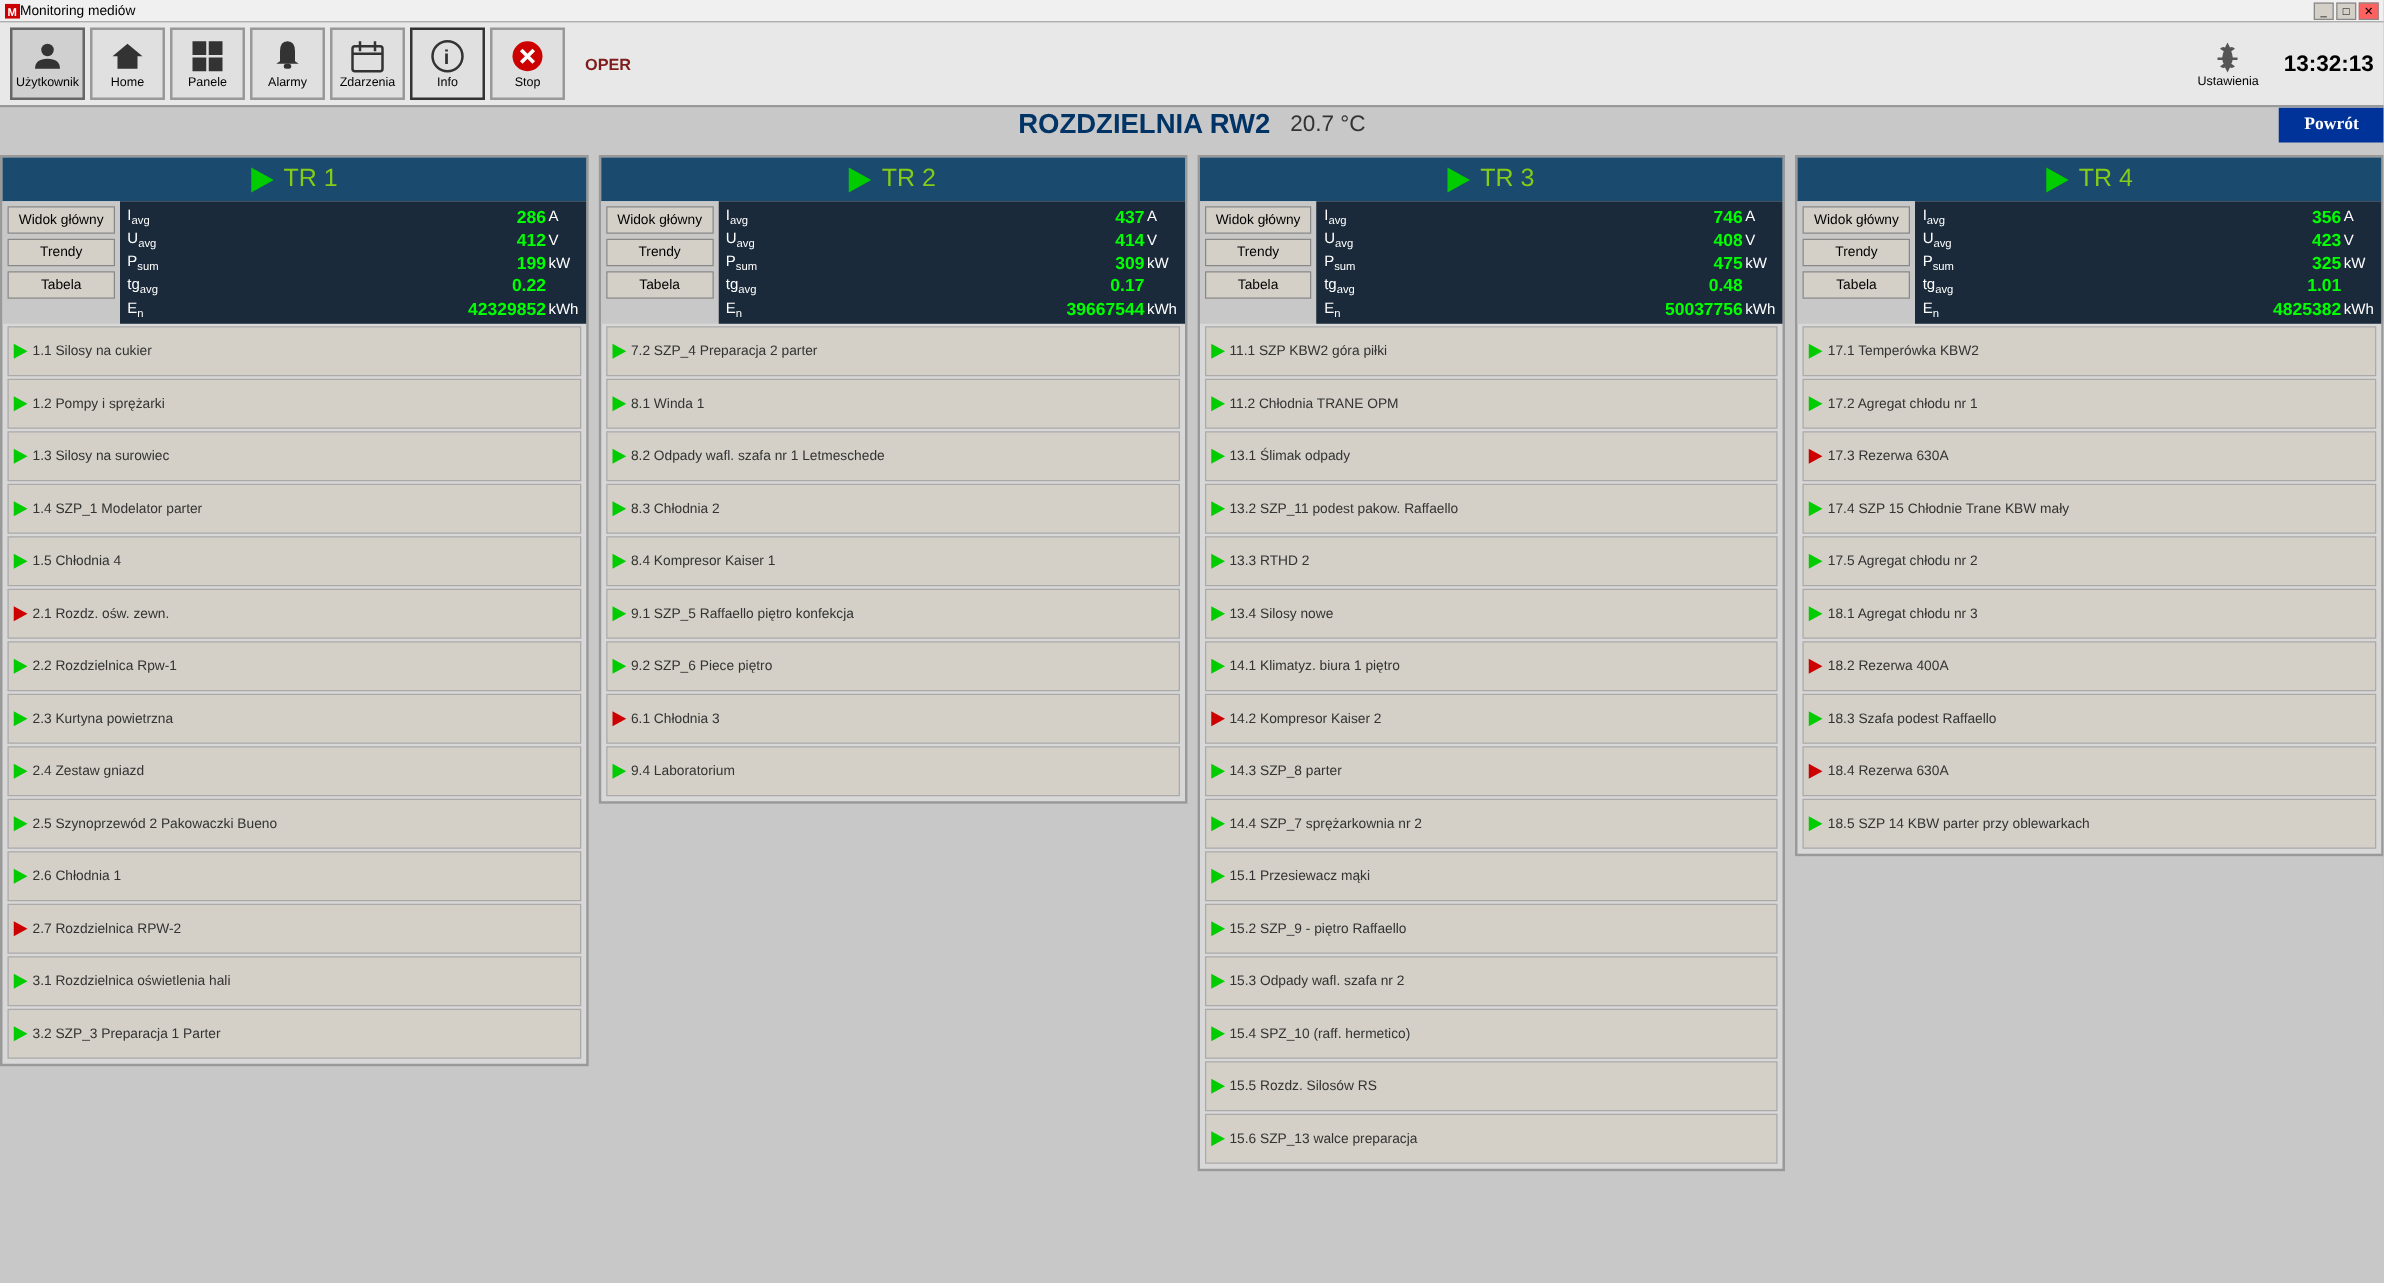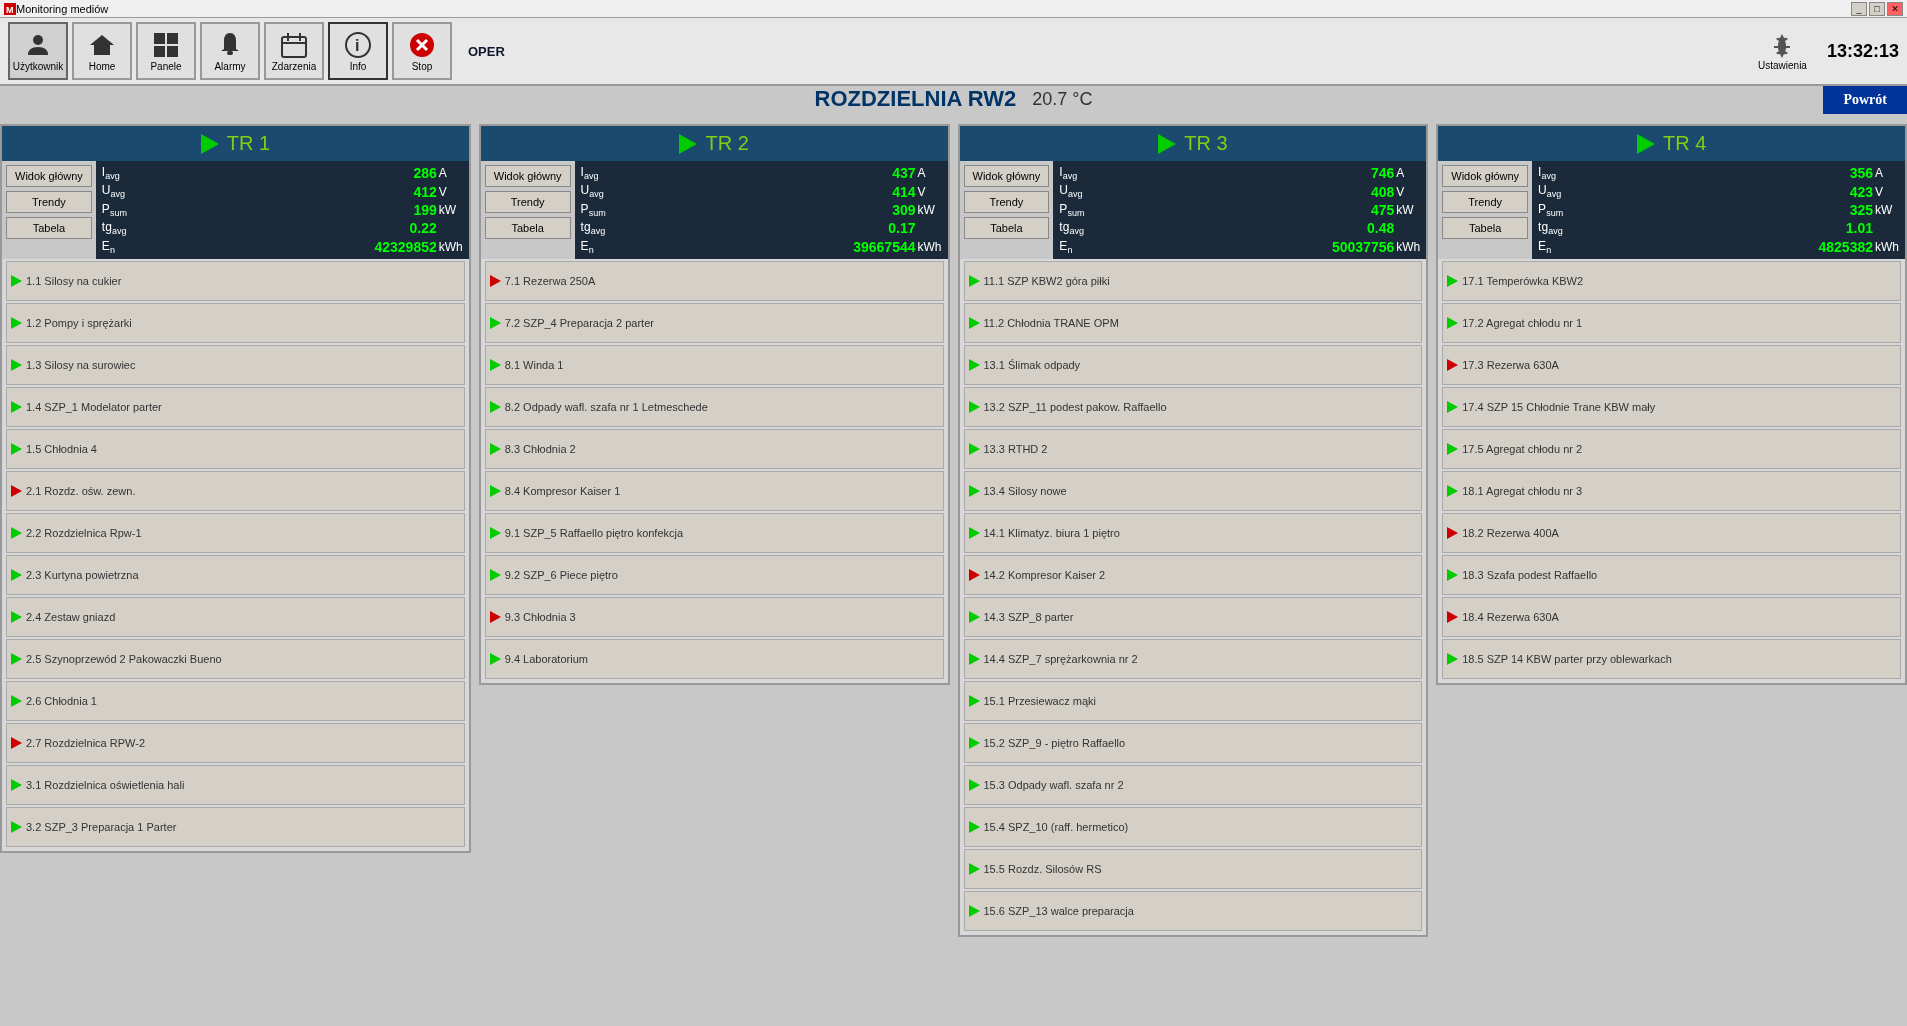--- a/index.html
+++ b/index.html
@@ -40,21 +40,21 @@
     }
     .toolbar-btn {
       display: flex; flex-direction: column; align-items: center;
       justify-content: center; width: 60px; height: 58px;
       background: #e0e0e0; border: 2px solid #999;
       cursor: pointer; font-size: 10px; gap: 2px;
     }
     .toolbar-btn.active { border: 2px solid #666; background: #d0d0d0; }
     .toolbar-btn svg { width: 28px; height: 28px; }
     .toolbar-oper {
-      margin-left: 12px; font-size: 13px; font-weight: bold; color: #0f172a;
+      margin-left: 12px; font-size: 13px; font-weight: bold; color: #7f1d1d;
     }
     .toolbar-right { margin-left: auto; display: flex; align-items: center; gap: 20px; }
     .toolbar-time { font-size: 18px; font-weight: bold; }
     .toolbar-settings { display: flex; flex-direction: column; align-items: center; font-size: 10px; cursor: pointer; }
 
     
     .main-content {
       background: #c8c8c8;
       height: calc(1026px - 18px - 68px);
       overflow: hidden;
@@ -377,24 +377,20 @@
             <span class="tr-data-label">tg<sub>avg</sub></span>
             <span class="tr-data-value">0.17</span>
             <span class="tr-data-unit"></span>
             <span class="tr-data-label">E<sub>n</sub></span>
             <span class="tr-data-value">39667544</span>
             <span class="tr-data-unit">kWh</span>
           </div>
         </div>
         <div class="tr-items">
           <div class="tr-item">
-            <div class="item-arrow-red"></div>
-            <span class="item-label">7.1  Rezerwa 250A</span>
-          </div>
-          <div class="tr-item">
             <div class="item-arrow-green"></div>
             <span class="item-label">7.2  SZP_4 Preparacja 2 parter</span>
           </div>
           <div class="tr-item">
             <div class="item-arrow-green"></div>
             <span class="item-label">8.1  Winda 1</span>
           </div>
           <div class="tr-item">
             <div class="item-arrow-green"></div>
             <span class="item-label">8.2  Odpady wafl. szafa nr 1 Letmeschede</span>
@@ -410,21 +406,21 @@
           <div class="tr-item">
             <div class="item-arrow-green"></div>
             <span class="item-label">9.1  SZP_5 Raffaello piętro konfekcja</span>
           </div>
           <div class="tr-item">
             <div class="item-arrow-green"></div>
             <span class="item-label">9.2  SZP_6 Piece piętro</span>
           </div>
           <div class="tr-item">
             <div class="item-arrow-red"></div>
-            <span class="item-label">9.3  Chłodnia 3</span>
+            <span class="item-label">6.1  Chłodnia 3</span>
           </div>
           <div class="tr-item">
             <div class="item-arrow-green"></div>
             <span class="item-label">9.4  Laboratorium</span>
           </div>
         </div>
       </div>
       <div class="tr-col">
         <div class="tr-header">
           <div class="tr-arrow"></div>

